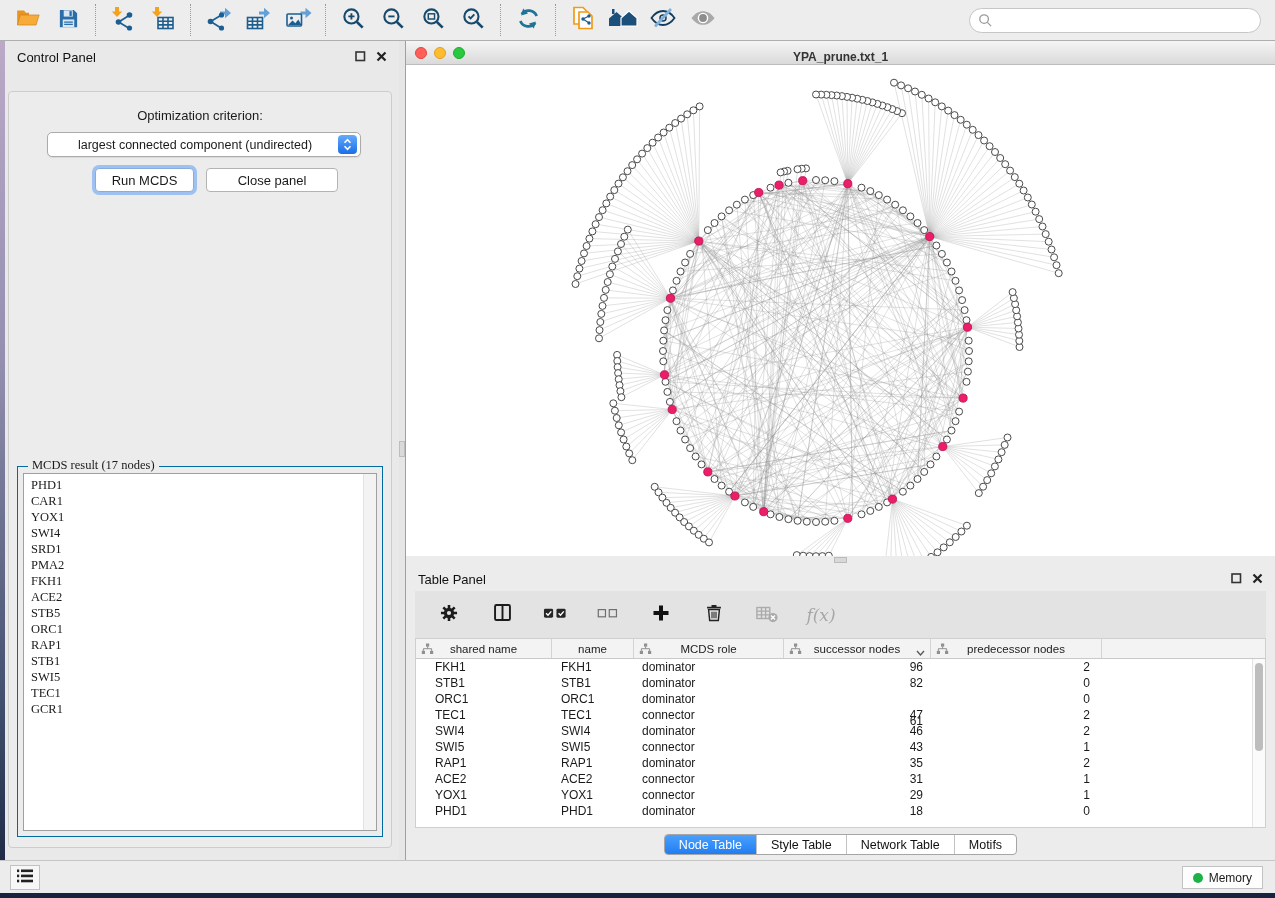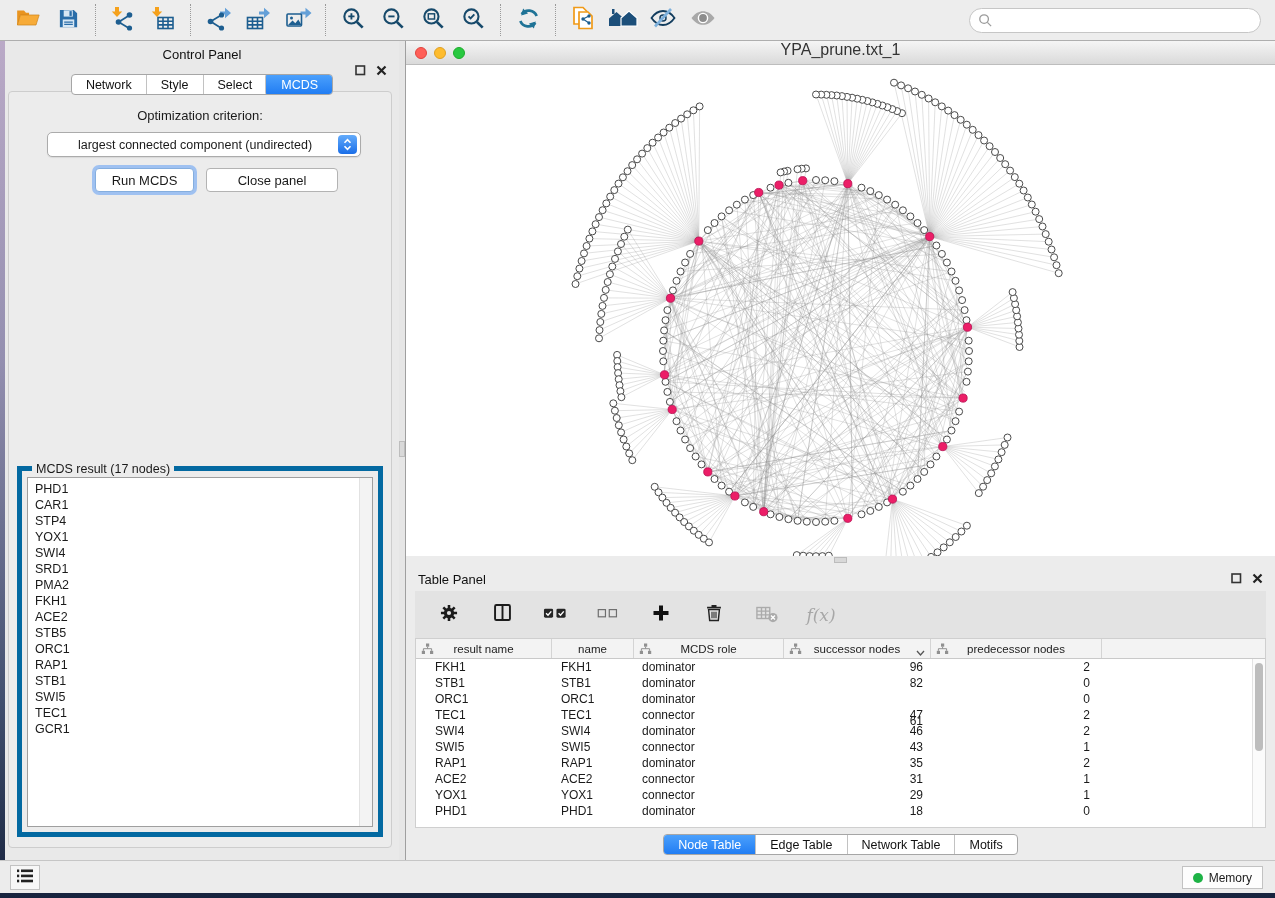--- a/index.html
+++ b/index.html
@@ -13,58 +13,58 @@
   .toolbar{position:absolute;left:0;top:0;width:1275px;height:41px;background:#ededed;
     border-bottom:1px solid #aeaeae;display:flex;align-items:center;padding-left:8px;}
   .tbtn{width:36px;height:36px;display:flex;align-items:center;justify-content:center;margin:0 2px;cursor:default;}
   .tsep{width:0;height:32px;border-left:1px dotted #9a9a9a;margin:0 7px;}
   .search-wrap{position:absolute;right:14px;top:8px;width:292px;height:25px;}
   .search-wrap .mag{position:absolute;left:9px;top:5px;z-index:2;}
   input.search{width:100%;height:100%;border:1px solid #c6c6c6;border-radius:13px;
     padding-left:28px;font-size:12px;background:#fff;outline:none;font-family:inherit;}
   
   .control-panel{position:absolute;left:5px;top:41px;width:394px;height:819px;background:#e9e9e9;}
-  .cp-header{height:26px;display:flex;align-items:center;padding:6px 12px 0;flex-direction:column;}
+  .cp-header{height:26px;display:flex;align-items:center;padding:6px 12px 0;}
   .panel-title{font-size:13px;color:#111;}
   .win-btns{margin-left:auto;display:flex;gap:10px;align-items:center;}
   .cp-tabs-row{display:flex;justify-content:center;margin-top:7px;position:relative;z-index:2;}
   .seg{display:flex;border:1px solid #a6a6a6;border-radius:4px;background:#fff;overflow:hidden;height:21px;}
   .seg .tab{padding:2px 14px;font-size:12.5px;line-height:16px;border-left:1px solid #c2c2c2;color:#111;white-space:nowrap;}
   .seg .tab:first-child{border-left:none;}
   .seg .tab.active{background:linear-gradient(#4da2fd,#1f7bf2);color:#fff;border-radius:3px;margin:-1px;padding:3px 15px;}
   .cp-card{position:absolute;left:3px;right:7px;top:50px;bottom:12px;background:#ececec;
     border:1px solid #cdcdcd;border-radius:4px;}
   .opt-label{margin-top:16px;text-align:center;font-size:13px;}
   .dd{position:absolute;left:38px;top:40px;width:314px;height:25px;border:1px solid #ababab;
     border-radius:5px;background:#fff;display:flex;align-items:center;box-shadow:0 1px 1px rgba(0,0,0,.08);}
   .dd-text{flex:1;font-size:12.5px;text-align:center;padding-left:4px;}
   .dd-btn{width:19px;height:19px;margin-right:3px;border-radius:4px;
     background:linear-gradient(#63abfb,#1a6ee8);display:flex;align-items:center;justify-content:center;}
   .btn{position:absolute;top:76px;height:24px;border:1px solid #b3b3b3;border-radius:4px;background:#fff;
     font-size:13px;display:flex;align-items:center;justify-content:center;}
   .btn-run{left:86px;width:99px;box-shadow:0 0 0 3px rgba(96,158,245,.55);border-color:#85aede;}
   .btn-close{left:197px;width:132px;}
-  .result{position:absolute;left:8px;right:8px;top:374px;bottom:10px;border:5px solid #0369a1;}
+  .result{position:absolute;left:8px;right:8px;top:374px;bottom:10px;border:1px solid #0369a1;font-family:Liberation Serif, serif;}
   .result-legend{position:absolute;top:-9px;left:10px;background:#ececec;padding:0 4px;font-size:12.5px;}
   .result-list{position:absolute;left:5px;right:5px;top:6px;bottom:5px;background:#fff;
     border:1px solid #9f9f9f;overflow:hidden;}
   .result-scroll{position:absolute;right:0;top:0;bottom:0;width:13px;background:#f3f3f3;border-left:1px solid #e2e2e2;}
   .result-list ul{list-style:none;margin:3px 0 0;padding:0 0 0 7px;font-size:12.5px;line-height:16px;}
   
   .vsplit{position:absolute;left:399px;top:41px;width:7px;height:819px;background:#e6e6e6;
     border-right:1px solid #9f9f9f;}
   .vsplit-handle{position:absolute;left:0;top:400px;width:6px;height:16px;background:#d9d9d9;
     border:1px solid #bdbdbd;}
   .hsplit{position:absolute;left:406px;top:556px;width:869px;height:9px;background:#ececec;}
   .hsplit-handle{margin:1px auto 0;width:13px;height:6px;background:#d8d8d8;border:1px solid #bcbcbc;}
   
   .net-window{position:absolute;left:406px;top:41px;width:869px;height:515px;}
   .net-title{height:24px;background:linear-gradient(#f5f5f5,#dadada);border-bottom:1px solid #bdbdbd;
-    position:relative;display:flex;align-items:flex-start;justify-content:center;
-    font-size:16px;font-weight:400;color:#333;}
+    position:relative;display:flex;align-items:flex-end;justify-content:center;
+    font-size:12px;font-weight:700;color:#333;}
   .lights{position:absolute;left:9px;top:6px;display:flex;gap:7px;}
   .light{width:12px;height:12px;border-radius:50%;}
   .light.red{background:#ff5f58;border:1px solid #e0443e;}
   .light.yellow{background:#febc2e;border:1px solid #dfa023;}
   .light.green{background:#28c840;border:1px solid #1dad2b;}
   .net-canvas{height:491px;background:#fff;}
   
   .table-panel{position:absolute;left:406px;top:565px;width:869px;height:295px;background:#ececec;}
   .tp-header{height:24px;display:flex;align-items:center;padding:4px 12px 0;}
   .tp-toolbar{position:absolute;left:9px;right:9px;top:26px;height:47px;background:#e3e3e3;
@@ -254,47 +254,38 @@
     <span class="panel-title">Control Panel</span>
     <span class="win-btns">
       <span><svg width="11" height="11">
             <rect x="1" y="1" width="8.5" height="8.5" fill="none" stroke="#333" stroke-width="1.6"></rect>
           </svg></span>
       <span><svg width="11" height="11">
             <path d="M1.5 1.5l8 8M9.5 1.5l-8 8" stroke="#222" stroke-width="2.2"></path>
           </svg></span>
     </span>
   </div>
-  <div class="cp-tabs-row">
-    <div class="seg" id="cp-tabs">
-        <div class="tab">Network</div>
-        <div class="tab">Style</div>
-        <div class="tab">Select</div>
-        <div class="tab active">MCDS</div>
-      </div>
-  </div>
   <div class="cp-card">
     <div class="opt-label">Optimization criterion:</div>
     <div class="dd">
       <span class="dd-text">largest connected component (undirected)</span>
       <span class="dd-btn">
           <svg width="9" height="13" viewBox="0 0 9 13">
             <path d="M1.5 4.7L4.5 1.6 7.5 4.7M1.5 8.3l3 3.1 3-3.1" fill="none" stroke="#fff" stroke-width="1.6"></path>
           </svg>
         </span>
     </div>
     <div class="btn btn-run">Run MCDS</div>
     <div class="btn btn-close">Close panel</div>
     <div class="result">
       <span class="result-legend">MCDS result (17 nodes)</span>
       <div class="result-list">
         <ul id="mcds-list">
             <li>PHD1</li>
             <li>CAR1</li>
-            <li>STP4</li>
             <li>YOX1</li>
             <li>SWI4</li>
             <li>SRD1</li>
             <li>PMA2</li>
             <li>FKH1</li>
             <li>ACE2</li>
             <li>STB5</li>
             <li>ORC1</li>
             <li>RAP1</li>
             <li>STB1</li>
@@ -1187,21 +1178,21 @@
     <div class="thead" id="thead">
         <div class="th" style="width: 136px;">
           <span class="hicon"><svg width="13" height="12" viewBox="0 0 13 12">
               <g fill="#909090">
                 <rect x="5" y="0.5" width="3.2" height="3.2"></rect>
                 <rect x="0.8" y="7.8" width="3.2" height="3.2"></rect>
                 <rect x="9" y="7.8" width="3.2" height="3.2"></rect>
               </g>
               <path d="M6.6 3.7v2M2.4 7.8V5.7h8.2v2.1" fill="none" stroke="#909090" stroke-width="1"></path>
             </svg></span>
-          <span>result name</span>
+          <span>shared name</span>
         </div>
         <div class="th" style="width: 82px;">
           <span>name</span>
         </div>
         <div class="th" style="width: 150px;">
           <span class="hicon"><svg width="13" height="12" viewBox="0 0 13 12">
               <g fill="#909090">
                 <rect x="5" y="0.5" width="3.2" height="3.2"></rect>
                 <rect x="0.8" y="7.8" width="3.2" height="3.2"></rect>
                 <rect x="9" y="7.8" width="3.2" height="3.2"></rect>
@@ -1309,21 +1300,21 @@
           <div class="td c4" style="width: 171px;">0</div>
         </div>
       </div>
     <div class="tscroll">
       <div class="tthumb"></div>
     </div>
   </div>
   <div class="tp-tabs-row">
     <div class="seg" id="tp-tabs">
         <div class="tab active">Node Table</div>
-        <div class="tab">Edge Table</div>
+        <div class="tab">Style Table</div>
         <div class="tab">Network Table</div>
         <div class="tab">Motifs</div>
       </div>
   </div>
 </div>
 
 <div class="status">
   <span class="status-left-btn">
       <span><svg width="20" height="18" viewBox="0 0 20 18">
           <g fill="#222">

